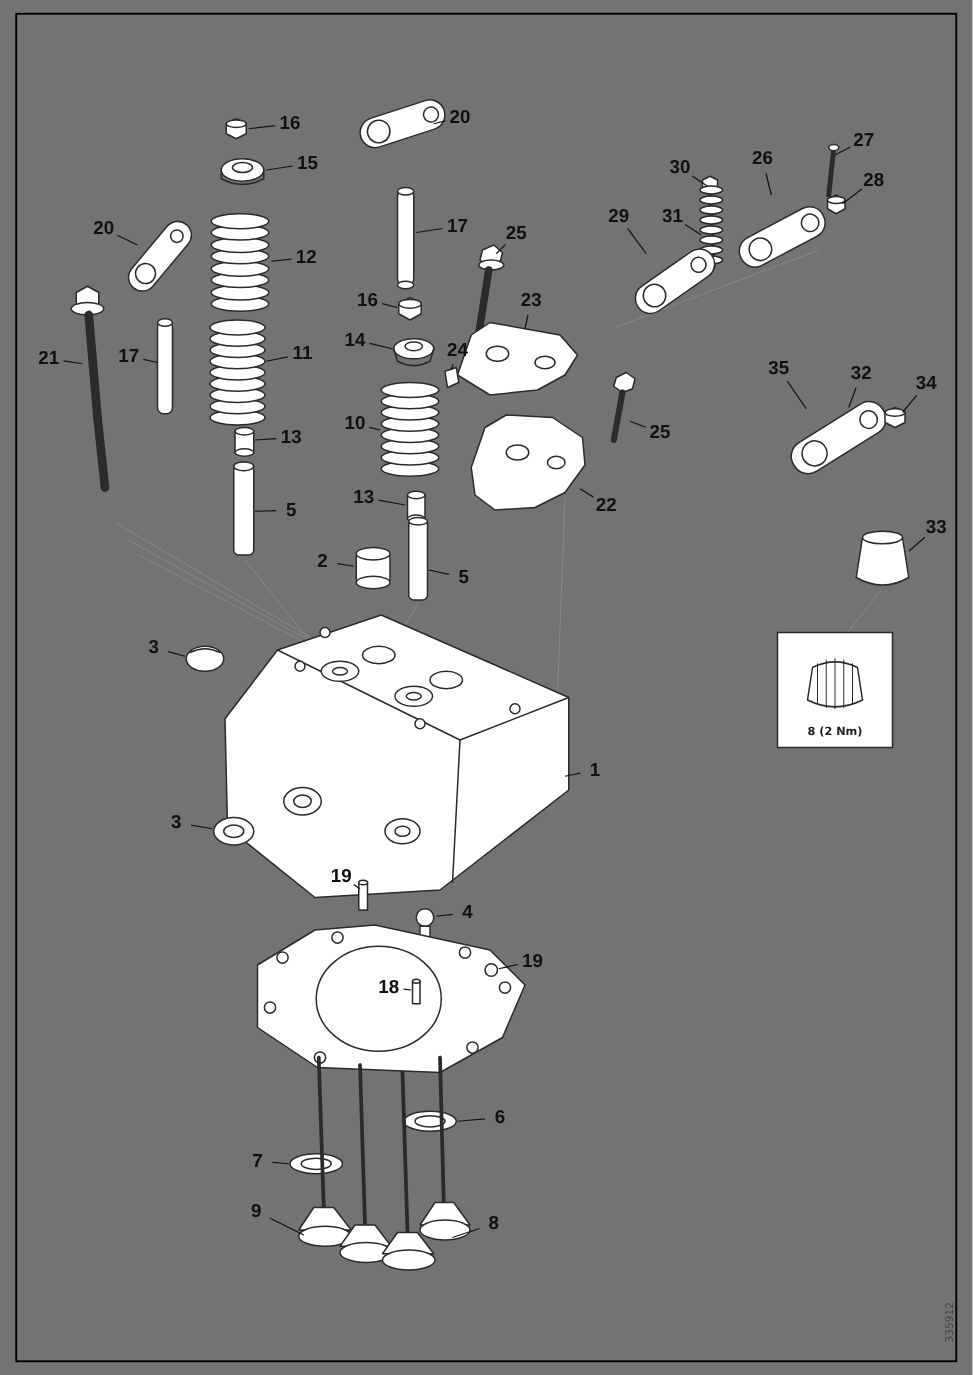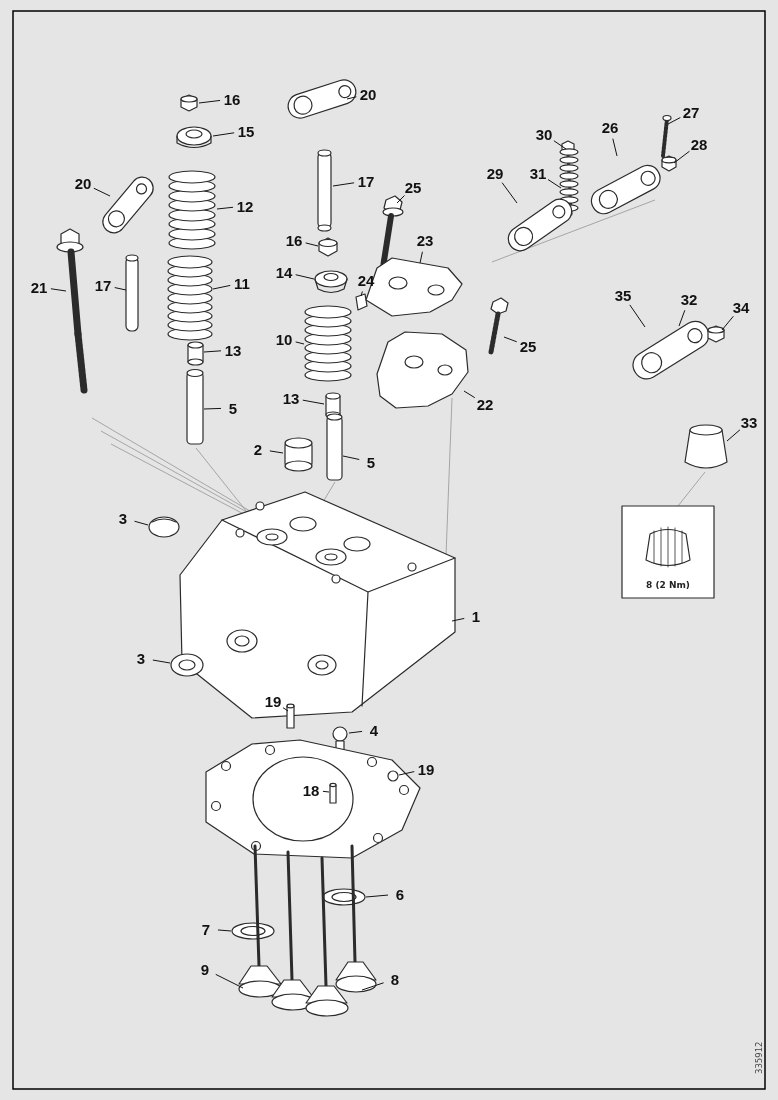--- a/index.html
+++ b/index.html
@@ -1,16 +1,16 @@
 <!DOCTYPE html>
 <html><head>
 <meta charset="utf-8">
 <style>
   html,body{margin:0;padding:0;background:#ffffff;}
-  .page{position:relative;width:778px;height:1100px;background:#e5e5e5;overflow:hidden;
+  .page{position:relative;width:778px;height:1100px;background:#737373;overflow:hidden;
         font-family:"Liberation Sans",sans-serif;}
   svg{display:block;}
   .page-border{fill:none;stroke:#000;stroke-width:1.5;}
   #static-parts{stroke:#2b2b2b;fill:#ffffff;stroke-width:1.2;stroke-linejoin:round;stroke-linecap:round;}
   #static-parts line{fill:none;}
   .thin line{stroke:#8a8a8a;stroke-width:0.7;}
   .leader{stroke:#141414;stroke-width:1;fill:none;}
   .callout{font:700 15px "Liberation Sans",sans-serif;fill:#111;text-anchor:middle;
            dominant-baseline:central;stroke:none;}
   .inset-note{font:700 9px "DejaVu Sans",sans-serif;fill:#222;text-anchor:middle;stroke:none;}

